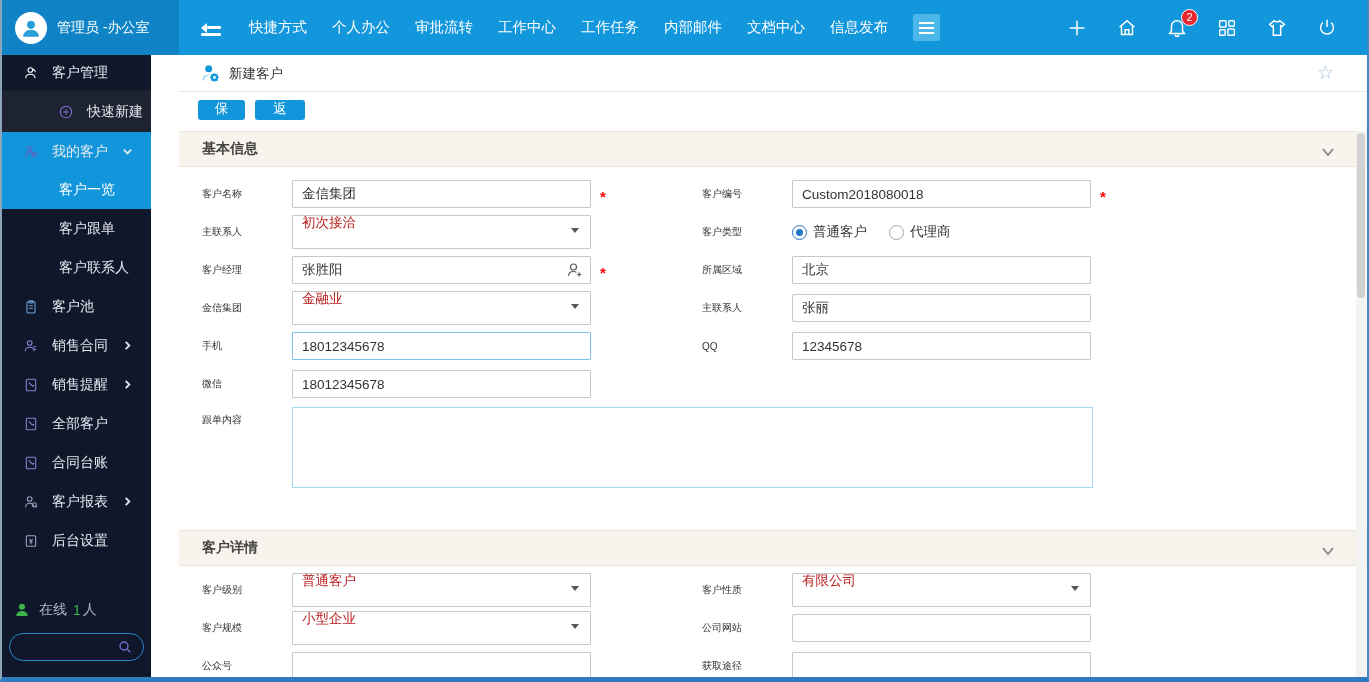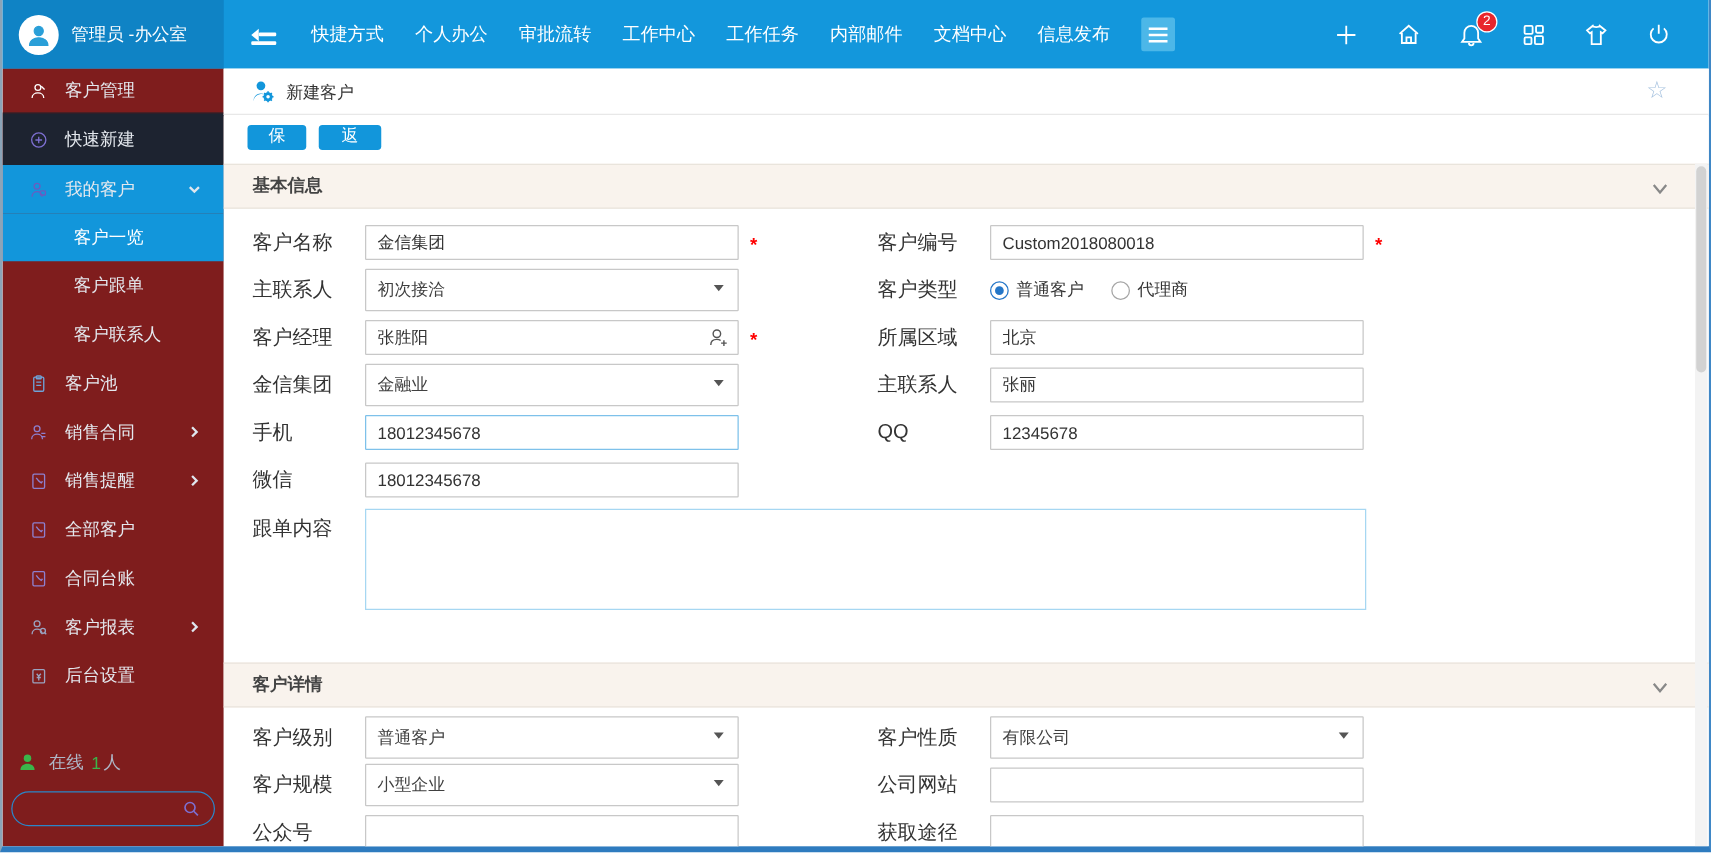--- a/index.html
+++ b/index.html
@@ -22,27 +22,27 @@
   .collapse-btn .arr { position:absolute; top:4px; left:0; width:0; height:0; border-top:5px solid transparent; border-bottom:5px solid transparent; border-right:6px solid #fff;}
   .topnav { display:flex; align-items:center; gap:25px; }
   .topnav .nav-item { color:#fff; font-size:14.5px; cursor:pointer; white-space:nowrap; }
   .more-btn { width:27px; height:27px; background:#4cb7e8; border-radius:2px; margin-left:25px; display:flex; flex-direction:column; justify-content:center; gap:3px; align-items:center; cursor:pointer; }
   .more-btn i { width:15px; height:2px; background:#fff; display:block; }
   .top-icons { margin-left:auto; display:flex; align-items:center; gap:26px; padding-right:28px; }
   .top-icons .tico { position:relative; width:24px; height:24px; color:#fff; cursor:pointer; display:flex; align-items:center; justify-content:center;}
   .tico svg { width:22px; height:22px; stroke:#fff; fill:none; stroke-width:1.6; }
   .badge { position:absolute; top:-7px; right:-9px; min-width:17px; height:17px; background:#e8262d; border:1px solid #fff; border-radius:9px; color:#fff; font-size:11px; display:flex; align-items:center; justify-content:center; padding:0 3px; }
   
-  .sidebar { position:absolute; left:0; top:55px; width:177px; bottom:0; background:#7f1d1d; display:flex; flex-direction:column; }
+  .sidebar { position:absolute; left:0; top:55px; width:149px; bottom:0; background:#0f172a; display:flex; flex-direction:column; }
   .side-item { display:flex; align-items:center; color:#e4e8ee; font-size:14px; cursor:pointer; position:relative; flex:0 0 auto; }
   .side-item .sico { width:17px; height:17px; margin-left:20px; margin-right:13px; display:flex; align-items:center; justify-content:center;}
   .sico svg { width:16px; height:16px; fill:none; stroke-width:1.6; }
   .it-root { height:39px; }
   .it-header { height:36px; border-bottom:1px solid #1b202b; }
-  .it-quick { height:41px; background:#1d2330; }
+  .it-quick { height:41px; background:#1d2330;padding-left:35px; }
   .it-active-parent { height:39px; background:#1296db; }
   .it-active-child { height:38px; background:#1296db; color:#fff; }
   .it-sub { height:39px; }
   .sub-label { margin-left:57px; }
   .chev { margin-left:auto; margin-right:18px; display:flex; }
   .chev svg { width:11px; height:11px; fill:none; stroke:#dfe6ee; stroke-width:2; }
   .side-bottom { margin-top:auto; padding-bottom:16px; }
   .online-row { display:flex; align-items:center; margin:0 0 14px 12px; font-size:14px; color:#aeb6c6; }
   .online-row svg { width:16px; height:16px; fill:#3bb54a; margin-right:9px; }
   .online-count { color:#3bb54a; margin:0 2px 0 6px; }
@@ -60,25 +60,25 @@
   .toolbar { position:absolute; left:0; top:38px; width:100%; height:38px; background:#fff; }
   .btn { position:absolute; top:7px; height:20px; background:#1296db; color:#fff; border:none; border-radius:3px; font-size:13.5px; font-family:inherit; cursor:pointer; padding:0 12px; }
   .btn-save { left:19px; width:47px; }
   .btn-back { left:76px; width:50px; }
   .sec-header { position:absolute; left:0; width:100%; height:36px; background:#f9f3ed; border-top:1px solid #e9e4dc; border-bottom:1px solid #e9e4dc; display:flex; align-items:center; }
   .sec-header .sec-title { margin-left:23px; font-size:14px; font-weight:bold; color:#444; }
   .sec-chev { position:absolute; right:32px; top:12px; cursor:pointer; }
   .sec-chev svg { width:14px; height:12px; fill:none; stroke:#888; stroke-width:1.8; }
   .sec1 { top:76px; } .sec2 { top:475px; }
   .frow { position:absolute; height:28px; display:flex; align-items:center; }
-  .flabel { width:90px; font-size:16px; color:#333; flex:0 0 auto; }
+  .flabel { width:90px; font-size:10px; color:#333; flex:0 0 auto; }
   .ctrl { position:relative; width:299px; height:28px; flex:0 0 auto; }
   .ctrl input { width:100%; height:100%; border:1px solid #c8c8c8; border-radius:1px; padding:0 9px; font-size:13.5px; color:#333; font-family:inherit; outline:none; background:#fff; }
   .ctrl input.hl { border-color:#7ec1ea; }
-  .dropdown { width:299px; height:28px; border:1px solid #c8c8c8; border-radius:1px; background:#fff; display:flex; align-items:center; padding:16px 9px; font-size:13.5px; color:#404040; cursor:pointer; position:relative; }
+  .dropdown { width:299px; height:28px; border:1px solid #c8c8c8; border-radius:1px; background:#fff; display:flex; align-items:flex-end; padding:16px 9px; font-size:13.5px; color:#b91c1c; cursor:pointer; position:relative; }
   .dd-arrow { position:absolute; right:11px; top:12px; width:0; height:0; border-left:4.5px solid transparent; border-right:4.5px solid transparent; border-top:5.5px solid #555; }
   .req { color:#f00; font-size:15px; font-weight:bold; margin-left:9px; margin-top:4px; }
   .req::after { content:"*"; }
   .addperson-ico { position:absolute; right:7px; top:5px; width:18px; height:18px; cursor:pointer; }
   .addperson-ico svg { width:18px; height:18px; fill:none; stroke:#555; stroke-width:1.5; }
   .radio-group { display:flex; align-items:center; gap:22px; font-size:13.5px; color:#333; }
   .radio { display:flex; align-items:center; gap:6px; cursor:pointer; }
   .rdot { width:15px; height:15px; border-radius:50%; border:1px solid #a5a5a5; background:#fff; position:relative; }
   .rdot.sel { border-color:#2476c8; }
   .rdot.sel::after { content:""; position:absolute; left:3px; top:3px; width:7px; height:7px; border-radius:50%; background:#2476c8; }

